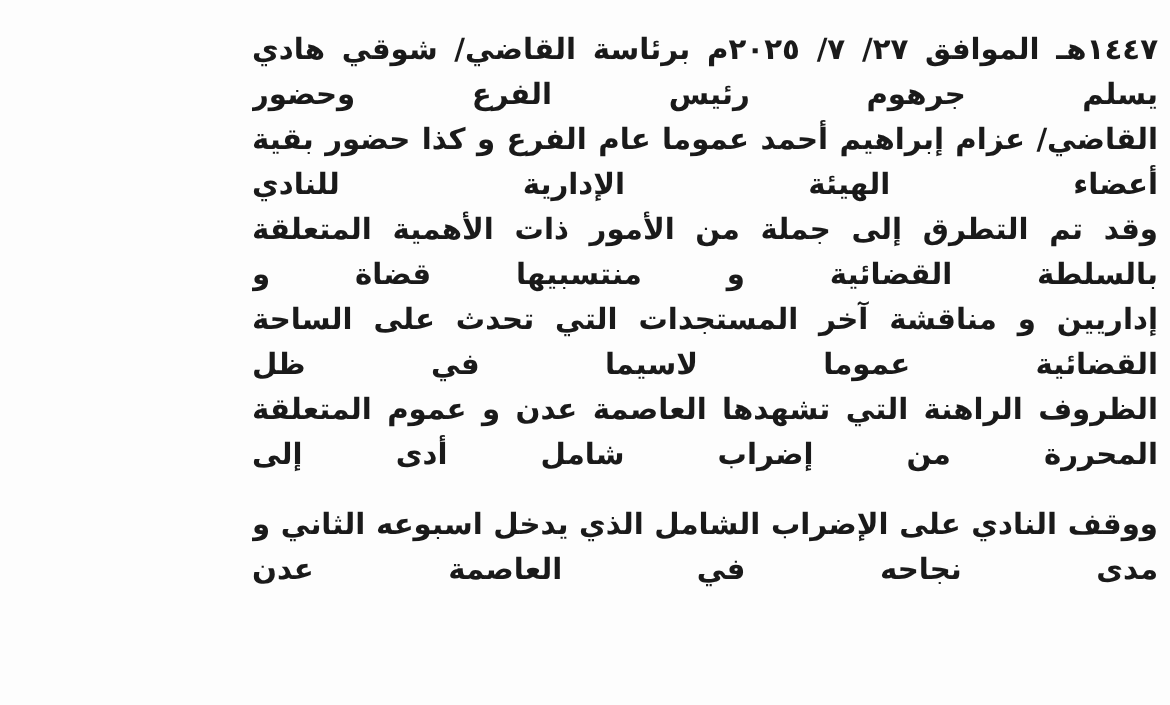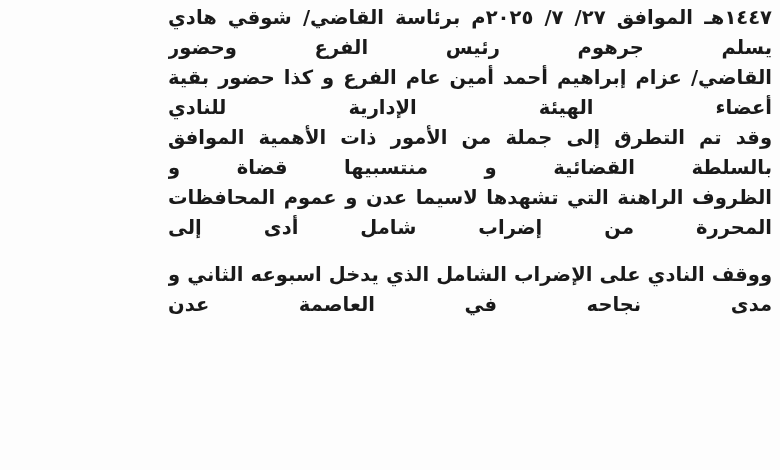--- a/index.html
+++ b/index.html
@@ -8,21 +8,21 @@
     width: 780px;
     height: 470px;
     overflow: hidden;
     background: #fdfdfd;
   }
   .page {
     box-sizing: border-box;
     width: 648px;
     height: 470px;
     direction: rtl;
-    padding: 3px 8px 0 36px;
+    padding: 18px 8px 0 36px;
     font-family: "DejaVu Sans", sans-serif;
     font-weight: bold;
     font-size: 19.5px;
     color: #1a1a1a;
     overflow: hidden;
   }
   .paragraph { margin: 0; }
   .paragraph + .paragraph { margin-top: 17px; }
   .line {
     line-height: 30px;
@@ -37,23 +37,24 @@
     -moz-text-align-last: right;
   }
 </style>
 </head>
 <body>
 
 <div class="page">
 
   <div class="paragraph">
     <div class="line">١٤٤٧هـ الموافق ٢٧/ ٧/ ٢٠٢٥م برئاسة القاضي/ شوقي هادي يسلم جرهوم رئيس الفرع وحضور</div>
-    <div class="line">القاضي/ عزام إبراهيم أحمد أمين عام الفرع و كذا حضور بقية أعضاء الهيئة الإدارية للنادي</div>
-    <div class="line">وقد تم التطرق إلى جملة من الأمور ذات الأهمية الموافق بالسلطة القضائية و منتسبيها قضاة و</div>
-    <div class="line">الظروف الراهنة التي تشهدها لاسيما عدن و عموم المحافظات المحررة من إضراب شامل أدى إلى</div>
+    <div class="line">القاضي/ عزام إبراهيم أحمد عموما عام الفرع و كذا حضور بقية أعضاء الهيئة الإدارية للنادي</div>
+    <div class="line">وقد تم التطرق إلى جملة من الأمور ذات الأهمية المتعلقة بالسلطة القضائية و منتسبيها قضاة و</div>
+    <div class="line">إداريين و مناقشة آخر المستجدات التي تحدث على الساحة القضائية عموما لاسيما في ظل</div>
+    <div class="line">الظروف الراهنة التي تشهدها العاصمة عدن و عموم المتعلقة المحررة من إضراب شامل أدى إلى</div>
   </div>
 
   <div class="paragraph">
     <div class="line">ووقف النادي على الإضراب الشامل الذي يدخل اسبوعه الثاني و مدى نجاحه في العاصمة عدن</div>
 
   </div>
 
 </div>
 
 </body></html>

